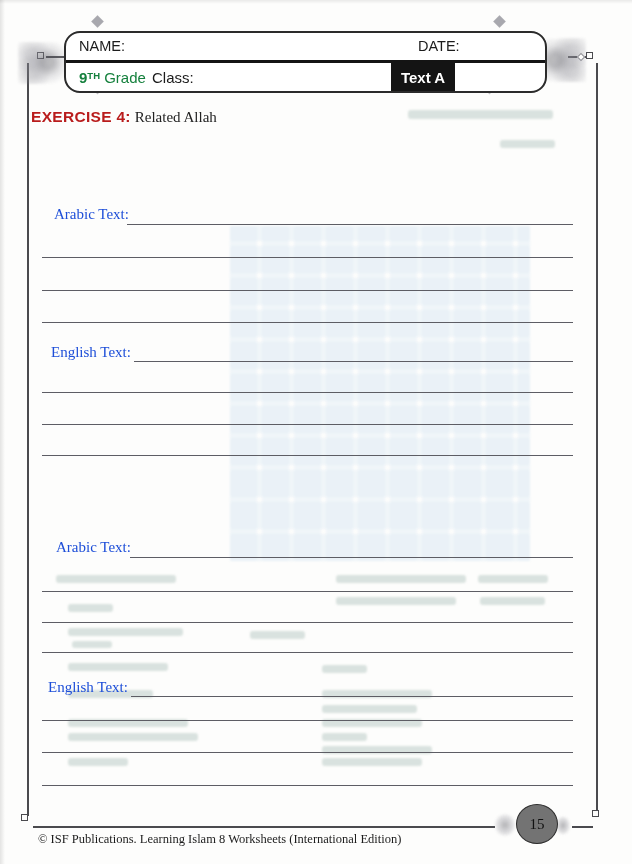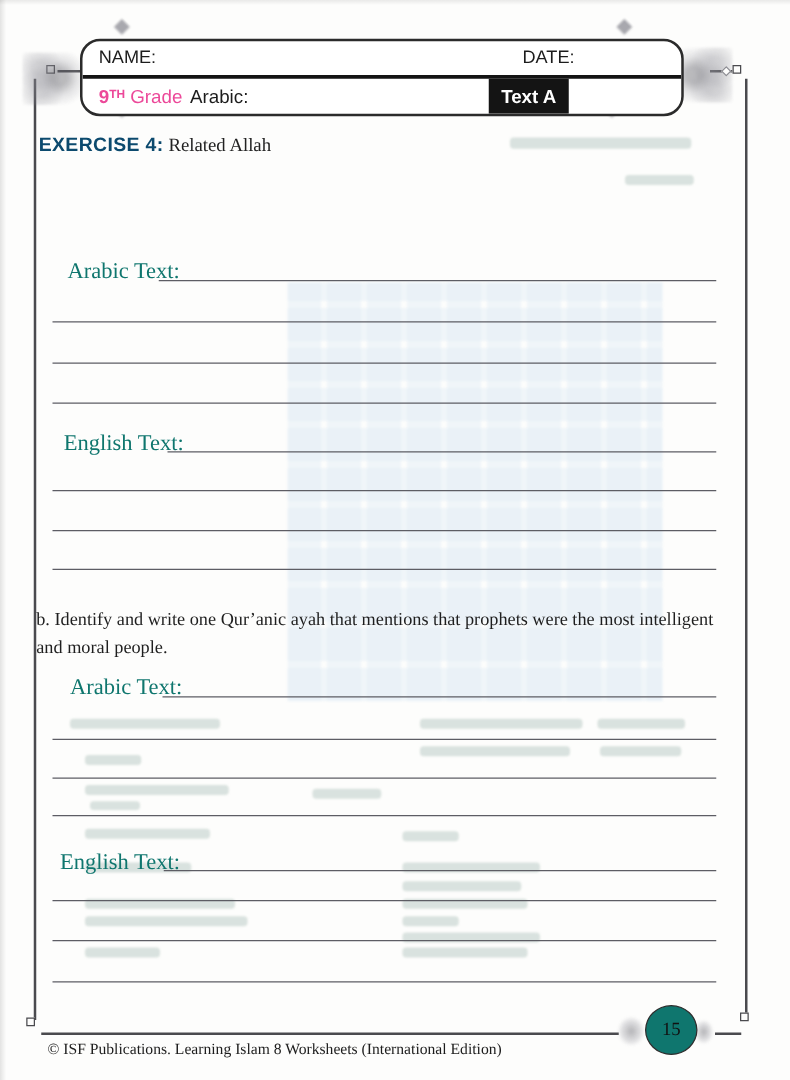--- a/index.html
+++ b/index.html
@@ -43,55 +43,55 @@
 
   
   .header-box { position:absolute; left:64px; top:31px; width:483px; height:62px;
     border:2px solid #2b2b2b; border-radius:16px; background:#fff; overflow:hidden;
     font-family:"Liberation Sans", sans-serif; }
   .hrow1 { position:absolute; left:0; right:0; top:0; height:14px; }
   .hname { position:absolute; left:13px; top:5px; font-size:14.5px; color:#1c1c1c; }
   .hdate { position:absolute; left:352px; top:5px; font-size:14.5px; color:#1c1c1c; }
   .hdivider { position:absolute; left:0; right:0; top:27px; height:3px; background:#141414; }
   .hrow2 { position:absolute; left:0; right:0; top:30px; bottom:0; }
-  .hgrade { position:absolute; left:13px; top:6px; font-size:15px; color:#ec4899; }
+  .hgrade { position:absolute; left:13px; top:6px; font-size:15px; color:#15803d; }
   .hgrade b { font-weight:bold; }
   .hgrade sup { font-size:9.5px; font-weight:bold; vertical-align:4px; }
   .hclass { position:absolute; left:86px; top:6px; font-size:15px; color:#1c1c1c; }
   .unit-badge { position:absolute; left:325px; top:0; width:64px; bottom:0;
     background:#141414; color:#fff; font-weight:bold; font-size:15px;
     display:flex; align-items:center; justify-content:center; }
   .chapter-cell { position:absolute; left:389px; right:0; top:0; bottom:0;
     display:flex; align-items:center; justify-content:center; font-size:14.5px; color:#1c1c1c; }
 
   
   .ex-heading { position:absolute; left:31px; top:108px; white-space:nowrap; }
   .ex-heading .bold-part { font-family:"Liberation Sans", sans-serif; font-weight:bold;
-    font-size:15.5px; color:#0c4a6e; letter-spacing:.3px; }
+    font-size:15.5px; color:#b91c1c; letter-spacing:.3px; }
   .ex-heading .rest-part { font-size:15px; color:#222; }
   .prompt { position:absolute; font-size:14.6px; line-height:21.5px; color:#1f1f1f; }
   .prompt-a { left:29px; top:139px; width:566px; }
   .prompt-b { left:29px; top:486px; width:560px; }
   .arabic { font-family:"DejaVu Sans", sans-serif; font-size:12.5px; direction:rtl; unicode-bidi:isolate; }
-  .field-label { position:absolute; font-size:18px; color:#0f766e; white-space:nowrap; }
+  .field-label { position:absolute; font-size:15px; color:#1d4ed8; white-space:nowrap; }
   .write-line { position:absolute; height:1.4px; background:#5d5d64; }
 
   
   .bleed-grid { position:absolute; left:230px; top:226px; width:300px; height:335px;
     opacity:.5; filter:blur(.8px);
     background:
       repeating-linear-gradient(90deg, rgba(205,224,240,.55) 0 27px, rgba(255,255,255,0) 27px 32px),
       repeating-linear-gradient(0deg, rgba(205,224,240,.55) 0 27px, rgba(255,255,255,0) 27px 32px); }
   .ghost-stripe { position:absolute; height:8px; border-radius:3px;
     background:rgba(143,172,162,.32); filter:blur(1px); }
 
   
   .footer-text { position:absolute; left:38px; top:832px; font-size:12.5px; color:#1c1c1c; }
   .page-oval { position:absolute; left:516px; top:804px; width:42px; height:40px;
-    border:1.6px solid #2e2e2e; border-radius:50%; background:#0f766e;
+    border:1.6px solid #2e2e2e; border-radius:50%; background:#737373;
     display:flex; align-items:center; justify-content:center;
     font-size:15px; color:#111; z-index:3; }
 </style>
 </head>
 <body>
 
 <div id="page">
 
   <div class="edge-left"></div>
   <div class="edge-top"></div>
@@ -145,21 +145,21 @@
   <div class="pageblob" style="left:554px; top:814px; width:18px; height:23px;"></div>
 
   <div class="header-box">
     <div class="hrow1">
       <span class="hname">NAME:</span>
       <span class="hdate">DATE:</span>
     </div>
     <div class="hdivider"></div>
     <div class="hrow2">
       <span class="hgrade"><b>9</b><sup>TH</sup> <span>Grade</span></span>
-      <span class="hclass">Arabic:</span>
+      <span class="hclass">Class:</span>
       <div class="unit-badge">Text A</div>
     </div>
   </div>
 
   <div class="ex-heading">
     <span class="bold-part">EXERCISE 4:</span>
     <span class="rest-part">Related Allah</span>
   </div>
 
 
@@ -168,23 +168,20 @@
   <div class="write-line" style="left:42px; top:257px; width:531px;"></div>
   <div class="write-line" style="left:42px; top:290px; width:531px;"></div>
   <div class="write-line" style="left:42px; top:322px; width:531px;"></div>
 
   <div class="field-label" style="left:51px; top:344px;">English Text:</div>
   <div class="write-line" style="left:134px; top:361px; width:439px;"></div>
   <div class="write-line" style="left:42px; top:392px; width:531px;"></div>
   <div class="write-line" style="left:42px; top:424px; width:531px;"></div>
   <div class="write-line" style="left:42px; top:455px; width:531px;"></div>
 
-  <div class="prompt prompt-b">
-    <span>b. Identify and write one Qur’anic ayah that mentions that prophets were the most intelligent and moral people.</span>
-  </div>
 
   <div class="field-label" style="left:56px; top:539px;">Arabic Text:</div>
   <div class="write-line" style="left:130px; top:557px; width:443px;"></div>
   <div class="write-line" style="left:42px; top:591px; width:531px;"></div>
   <div class="write-line" style="left:42px; top:622px; width:531px;"></div>
   <div class="write-line" style="left:42px; top:652px; width:531px;"></div>
 
   <div class="field-label" style="left:48px; top:679px;">English Text:</div>
   <div class="write-line" style="left:131px; top:696px; width:442px;"></div>
   <div class="write-line" style="left:42px; top:720px; width:531px;"></div>

